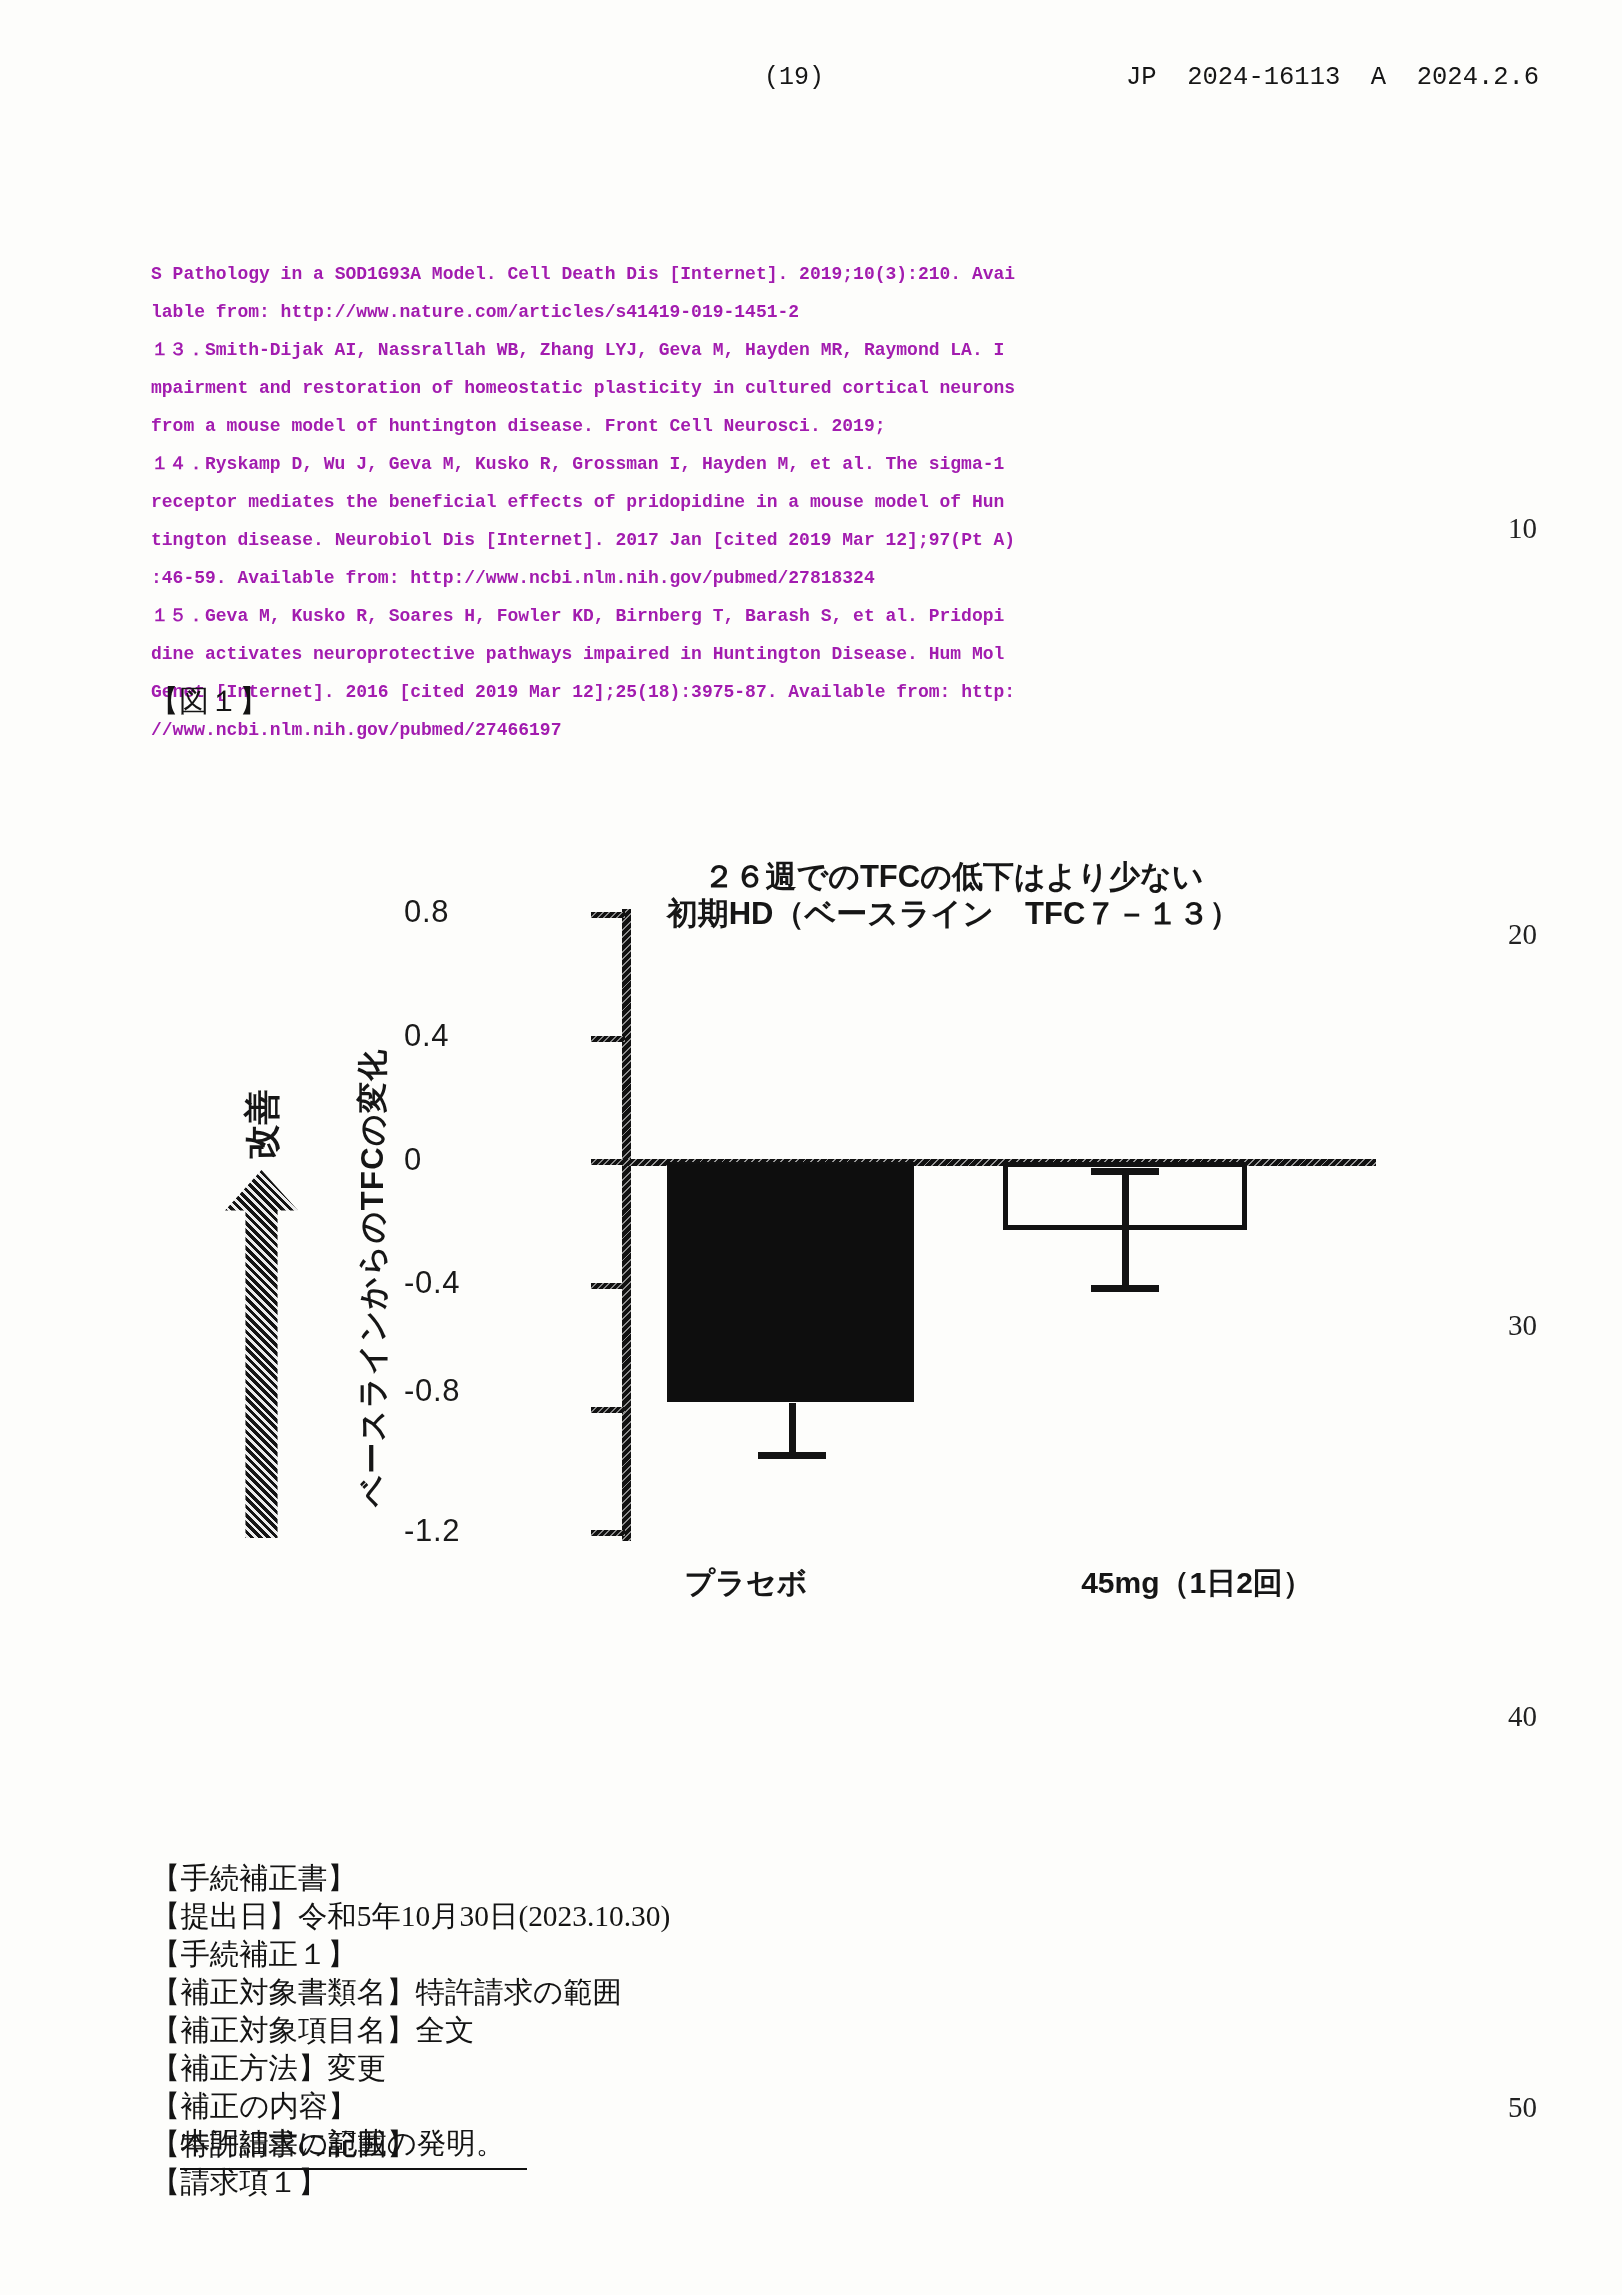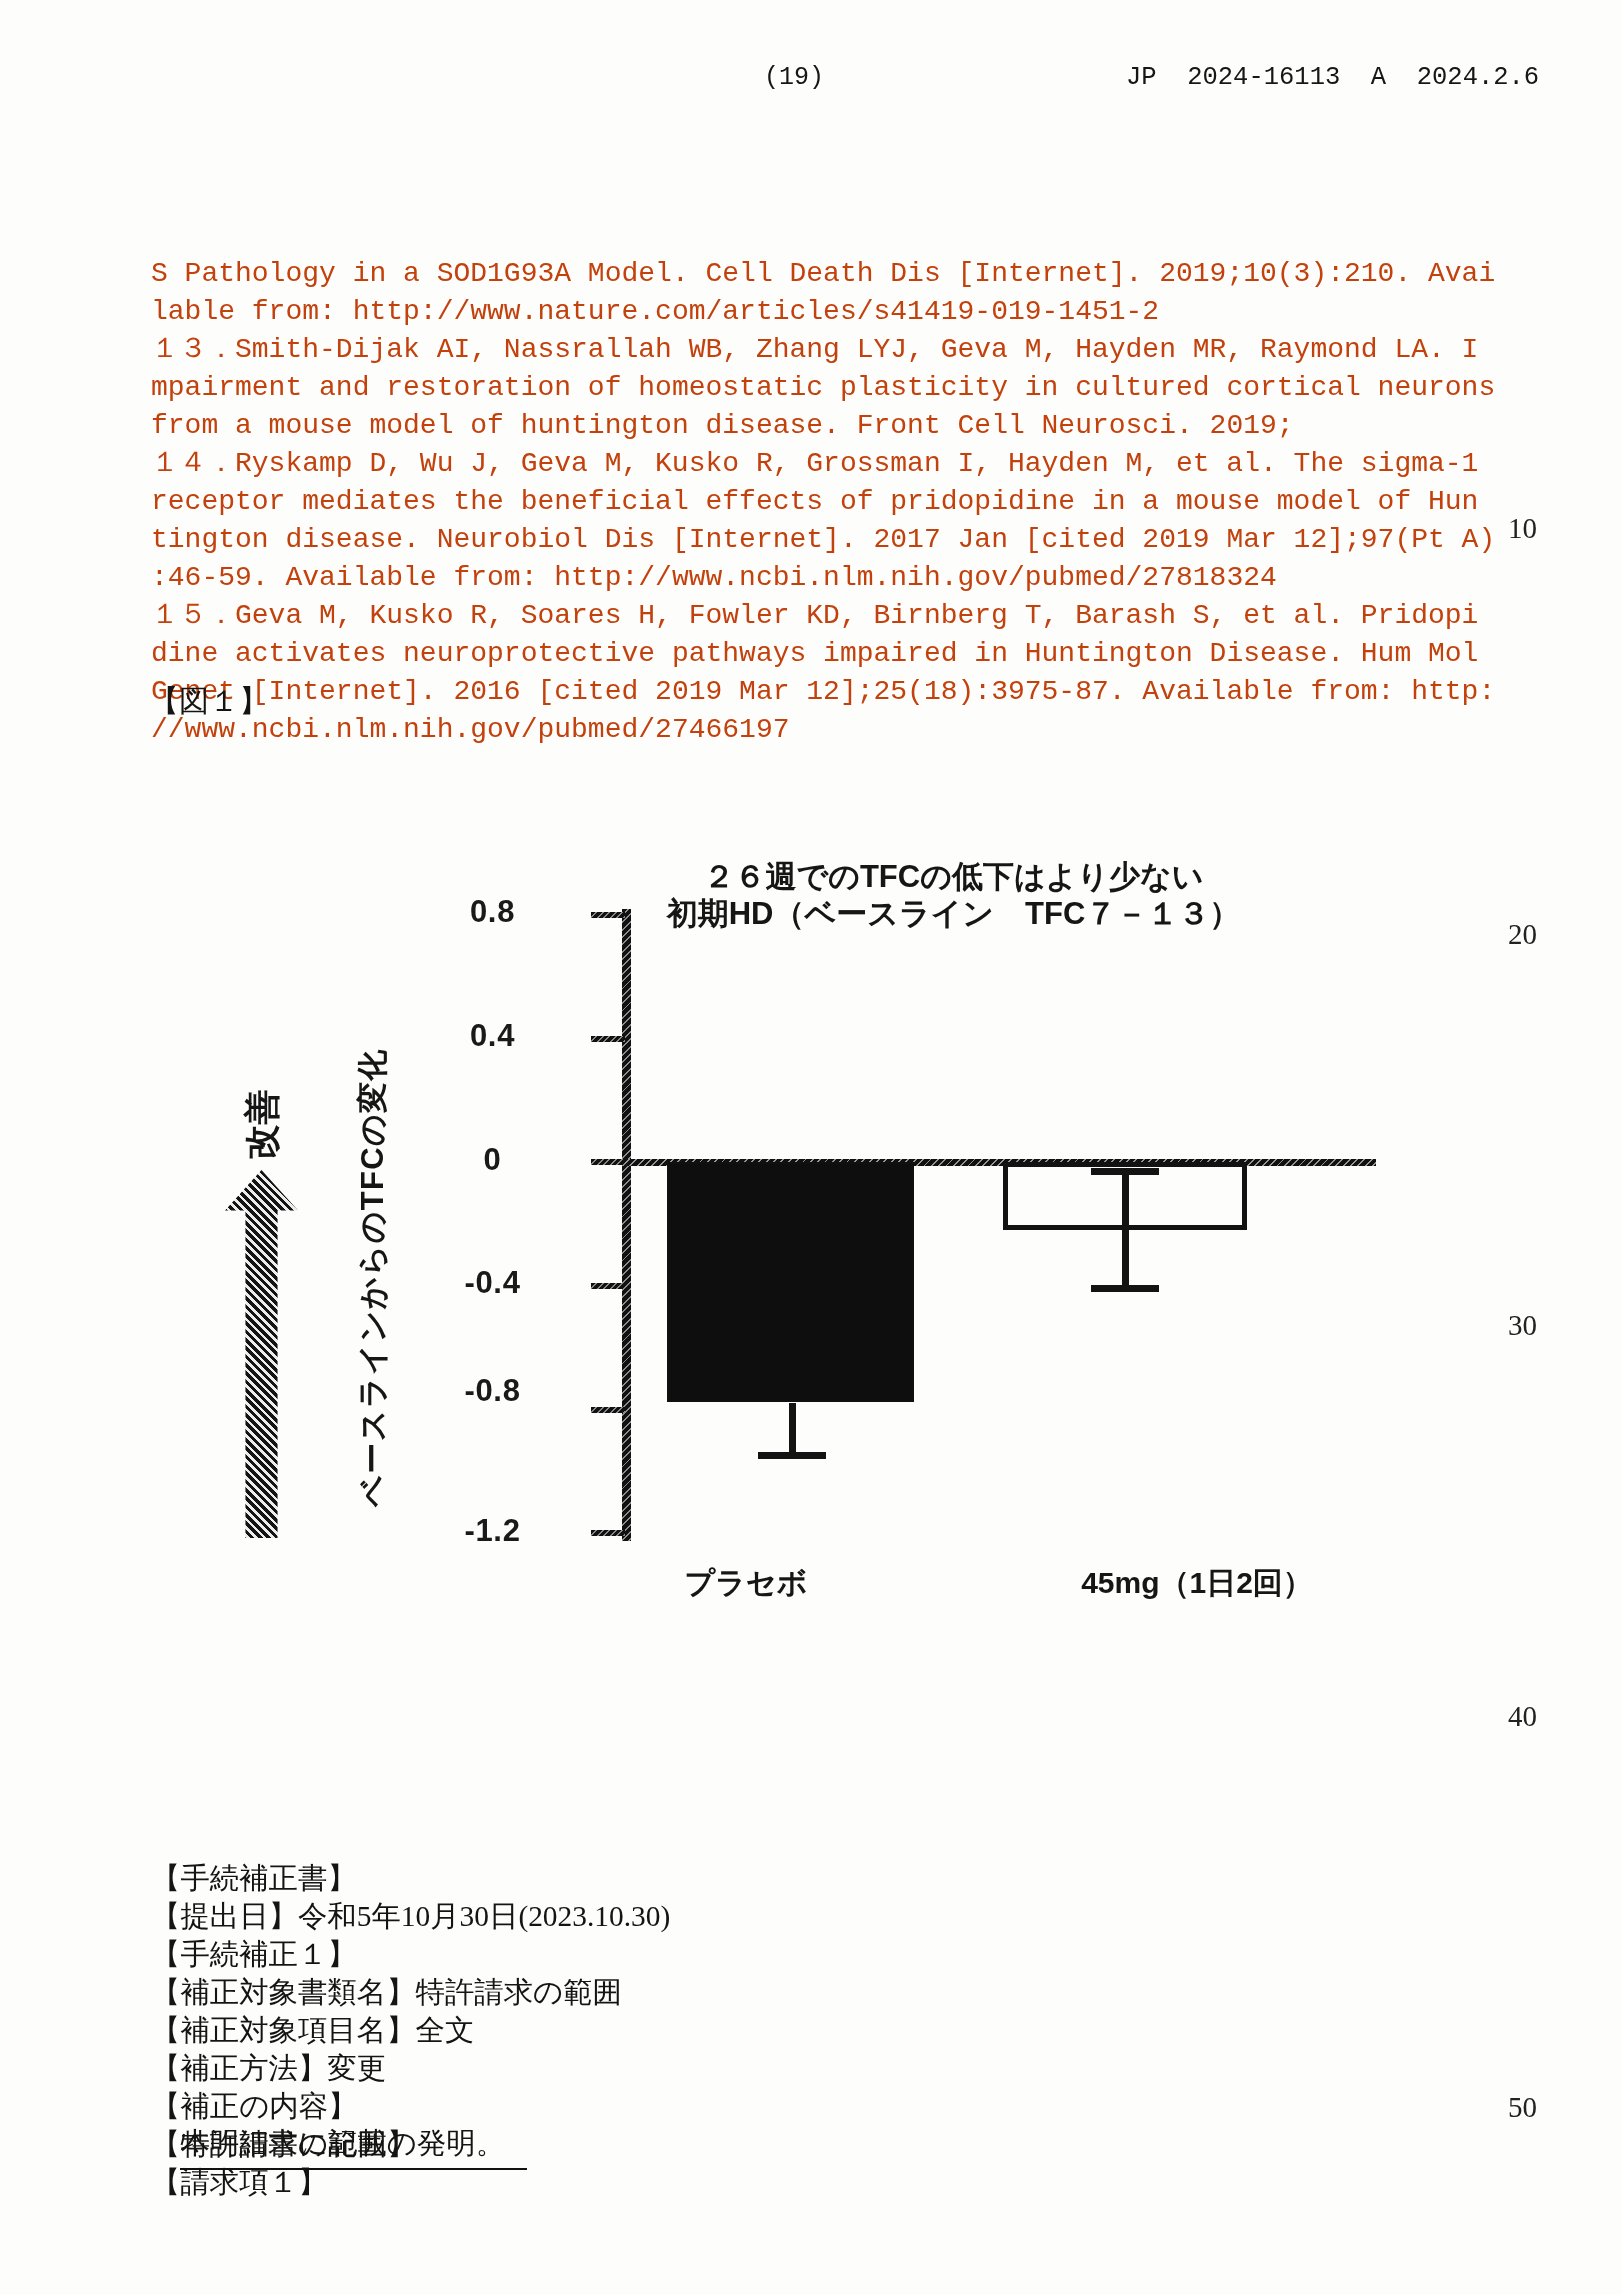--- a/index.html
+++ b/index.html
@@ -3,22 +3,22 @@
 <meta charset="utf-8">
 <style>
   html,body{margin:0;padding:0;background:#888;}
   .page{position:relative;width:1623px;height:2295px;background:#fdfdfb;color:#1c1c1c;overflow:hidden;
         font-family:"Liberation Serif", serif;}
   .hdr{position:absolute;top:63px;height:33px;font-family:"Liberation Mono", monospace;
        font-size:25px;white-space:pre;color:#161616;}
   .hdr.pageno{left:764px;}
   .hdr.docno{left:1126px;font-size:25.5px;letter-spacing:0px;}
   .refs{position:absolute;left:151px;top:141px;width:1348px;
-        font-family:"Liberation Mono", monospace;font-size:28px;line-height:38px;
-        white-space:pre;color:#c2410c;}
+        font-family:"Liberation Mono", monospace;font-size:18px;line-height:38px;
+        white-space:pre;color:#a21caf;font-weight:bold;}
   .figlabel{position:absolute;left:149px;top:681px;font-size:30px;color:#141414;
         font-family:Liberation Serif, serif;}
   .linenos{position:absolute;left:1508px;top:0;width:59px;}
   .lineno{position:absolute;font-family:"Liberation Serif", serif;font-size:29px;color:#222;}
   
   .figure{position:absolute;left:0;top:753px;width:1319px;height:883px;}
   .ftitle{position:absolute;left:561px;top:105px;width:785px;text-align:center;
           font-family:"Liberation Sans", sans-serif;font-weight:bold;font-size:31px;
           line-height:37px;color:#161616;letter-spacing:0px;}
   .ylabel{position:absolute;left:111px;top:504px;width:523px;height:41px;line-height:41px;
@@ -30,22 +30,22 @@
           font-family:"Liberation Sans", sans-serif;font-weight:bold;font-size:35px;color:#161616;}
   .uparrow{position:absolute;left:225px;top:417px;width:73px;height:368px;
           background:repeating-linear-gradient(45deg,#141414 0 3.3px,#ececec 3.3px 5.9px);
           clip-path:polygon(50% 0,100% 11%,72% 11%,72% 100%,28% 100%,28% 11%,0 11%);}
   .axisline{position:absolute;left:622px;top:156px;width:8.5px;height:632px;
           background:repeating-linear-gradient(135deg,#111 0 3.9px,#8d8d8d 3.9px 5.2px);}
   .zeroline{position:absolute;left:623px;width:753px;height:6.5px;
           background:repeating-linear-gradient(135deg,#111 0 3.9px,#969696 3.9px 5.2px);}
   .ytick{position:absolute;width:34px;height:5.9px;
           background:repeating-linear-gradient(135deg,#111 0 3.3px,#888 3.3px 4.6px);}
-  .ylab{position:absolute;width:177px;text-align:center;font-family:"Liberation Sans", sans-serif;
-          font-weight:bold;font-size:31px;color:#1a1a1a;letter-spacing:0.7px;}
+  .ylab{position:absolute;width:177px;text-align:left;font-family:"Liberation Sans", sans-serif;
+          font-weight:normal;font-size:31px;color:#1a1a1a;letter-spacing:0.7px;}
   .bar0{position:absolute;background:#0e0e0e;border:2.6px solid #101010;}
   .bar1{position:absolute;background:#fdfdfb;border:5.2px solid #121212;}
   .wline{position:absolute;width:6.5px;background:#131313;}
   .wcap{position:absolute;height:7.2px;background:#131313;}
   .catlab{position:absolute;transform:translateX(-50%);font-family:"Liberation Sans", sans-serif;
           font-weight:bold;font-size:30px;color:#161616;white-space:pre;}
   
   .amend{position:absolute;left:151px;top:1745px;width:1243px;font-size:29.4px;line-height:38px;
          color:#141414;font-family:"Liberation Serif", serif;white-space:pre;}
   .uline{display:inline-block;border-bottom:2.6px solid #111;padding-right:22px;padding-bottom:6px;}

